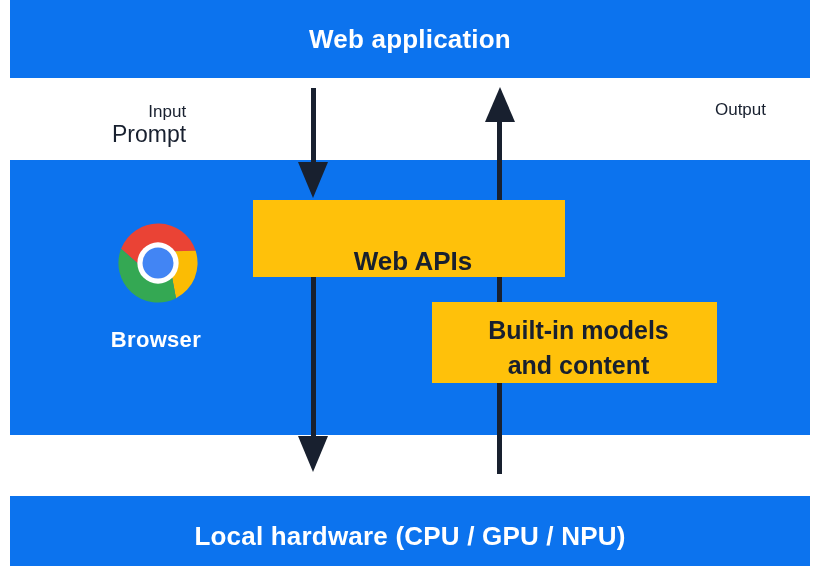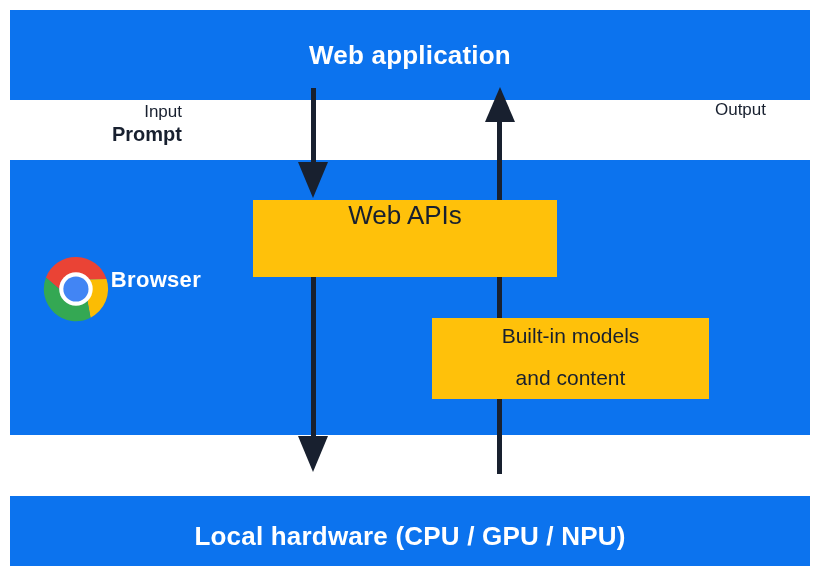--- a/index.html
+++ b/index.html
@@ -1,47 +1,47 @@
 <!DOCTYPE html>
 <html style="--band-blue: #0C73EE; --box-yellow: #FFC10A; --ink-navy: #18202F; --chrome-red: #EA4335; --chrome-yellow: #FBBC04; --chrome-green: #34A853; --chrome-blue: #4285F4; --chrome-ring: #FFFFFF;"><head>
 <meta charset="utf-8">
 <style>
   html,body{margin:0;padding:0;background:#fff;}
   .canvas{
     position:relative;width:820px;height:566px;background:#fff;overflow:hidden;
     font-family:"Liberation Sans","DejaVu Sans",sans-serif;
   }
   .band{position:absolute;left:10px;width:800px;background:var(--band-blue);}
-  .bar-top{top:10px;height:90px;display:flex;align-items:center;justify-content:center;}
+  .bar-top{top:0;height:78px;display:flex;align-items:center;justify-content:center;}
   .section-middle{top:160px;height:275px;}
   .bar-bottom{top:496px;height:81px;display:flex;align-items:center;justify-content:center;}
   .band-title{color:#fff;font-size:26px;font-weight:700;letter-spacing:.2px;}
   .gap-label{position:absolute;color:var(--ink-navy);z-index:2;}
   .gap-label .lbl{font-size:17px;font-weight:400;line-height:21px;}
-  .gap-label .val{font-size:20px;font-weight:700;line-height:25px;}
+  .gap-label .val{font-size:23px;font-weight:400;line-height:25px;}
   .gap-input{left:112px;top:101px;text-align:right;}
   .gap-output{right:54px;top:99px;text-align:right;margin-left:35px;}
   .vline{position:absolute;width:5px;background:var(--ink-navy);z-index:2;}
   .line-down-a{left:311px;top:88px;height:76px;}
   .line-down-b{left:311px;top:277px;height:160px;}
   .line-up{left:497px;top:121px;height:353px;}
   .head{position:absolute;width:0;height:0;z-index:2;}
   .head-down{border-left:15px solid transparent;border-right:15px solid transparent;border-top:36px solid var(--ink-navy);}
   .head-down-1{left:298px;top:162px;}
   .head-down-2{left:298px;top:436px;}
   .head-up{left:485px;top:87px;border-left:15px solid transparent;border-right:15px solid transparent;border-bottom:35px solid var(--ink-navy);}
   .ybox{
     position:absolute;background:var(--box-yellow);z-index:3;
-    display:flex;flex-direction:column;align-items:center;justify-content:flex-start;
-    color:var(--ink-navy);font-weight:400;text-align:center;
+    display:flex;flex-direction:column;align-items:center;justify-content:flex-end;
+    color:var(--ink-navy);font-weight:700;text-align:center;padding-left:8px;
   }
   .box-web-apis{left:253px;top:200px;width:304px;height:77px;font-size:26px;}
-  .box-builtin{left:432px;top:318px;width:277px;height:81px;font-size:21px;line-height:35px;gap:7px;}
-  .browser-figure{position:absolute;left:41px;top:246px;width:160px;z-index:2;
-    display:flex;align-items:flex-start;}
+  .box-builtin{left:432px;top:302px;width:277px;height:81px;font-size:25px;line-height:35px;}
+  .browser-figure{position:absolute;left:41px;top:220px;width:160px;z-index:2;
+    display:flex;flex-direction:column;align-items:flex-end;}
   .chrome-logo{width:86px;height:86px;display:block;}
   .browser-label{margin-top:21px;color:#fff;font-size:22px;font-weight:600;letter-spacing:.3px;}
 </style>
 </head>
 <body>
 
 <div class="canvas">
 
   <div class="band bar-top">
     <span class="band-title">Web application</span>

